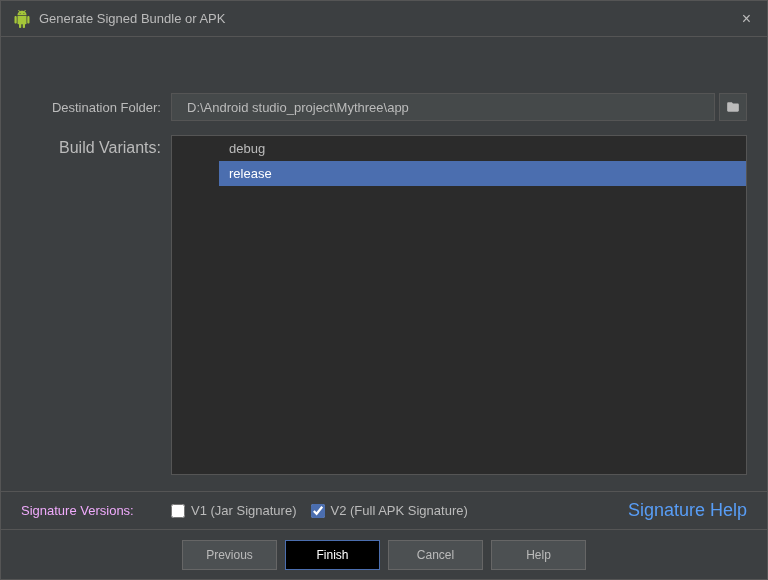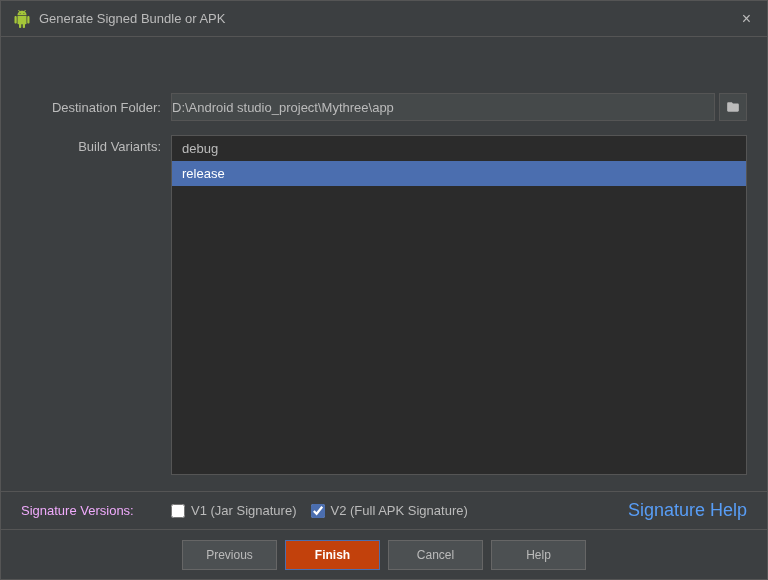--- a/index.html
+++ b/index.html
@@ -94,21 +94,21 @@
       align-items: center;
       flex: 1;
       gap: 4px;
     }
 
     .text-input {
       flex: 1;
       background: #45494a;
       border: 1px solid #555555;
       color: #bbbbbb;
-      padding: 4px 0;
+      padding: 4px 15px;
       font-size: 13px;
       height: 28px;
       outline: none;
     }
 
     .folder-btn {
       width: 28px;
       height: 28px;
       background: #45494a;
       border: 1px solid #555555;
@@ -124,31 +124,32 @@
       display: flex;
       align-items: flex-start;
       gap: 10px;
       flex: 1;
     }
 
     .build-variants-label {
       width: 140px;
       text-align: right;
       color: #bbbbbb;
-      font-size: 13px;
+      font-size: 16px;
       flex-shrink: 0;
       padding-top: 4px;
     }
 
     .list-container {
       flex: 1;
       background: #2b2b2b;
       border: 1px solid #555555;
       height: 340px;
       overflow-y: auto;
+      padding-left: 47px;
     }
 
     .list-item {
       padding: 5px 10px;
       cursor: pointer;
       color: #bbbbbb;
       font-size: 13px;
     }
 
     .list-item.selected {
@@ -217,24 +218,24 @@
       padding: 0 16px;
       font-size: 12px;
       border: 1px solid #666666;
       cursor: pointer;
       background: #4c5052;
       color: #bbbbbb;
       outline: none;
     }
 
     .btn-primary {
-      background: #c2410c;
+      background: #000000;
       border-color: #4b6eaf;
       color: #ffffff;
-      font-weight: bold;
+      font-weight: normal;
     }
   </style>
 </head>
 <body>
 
 <div class="dialog">
 
   <div class="title-bar">
     <div class="title-bar-left">
       <svg class="android-icon" viewBox="0 0 24 24" fill="#a4c639">

